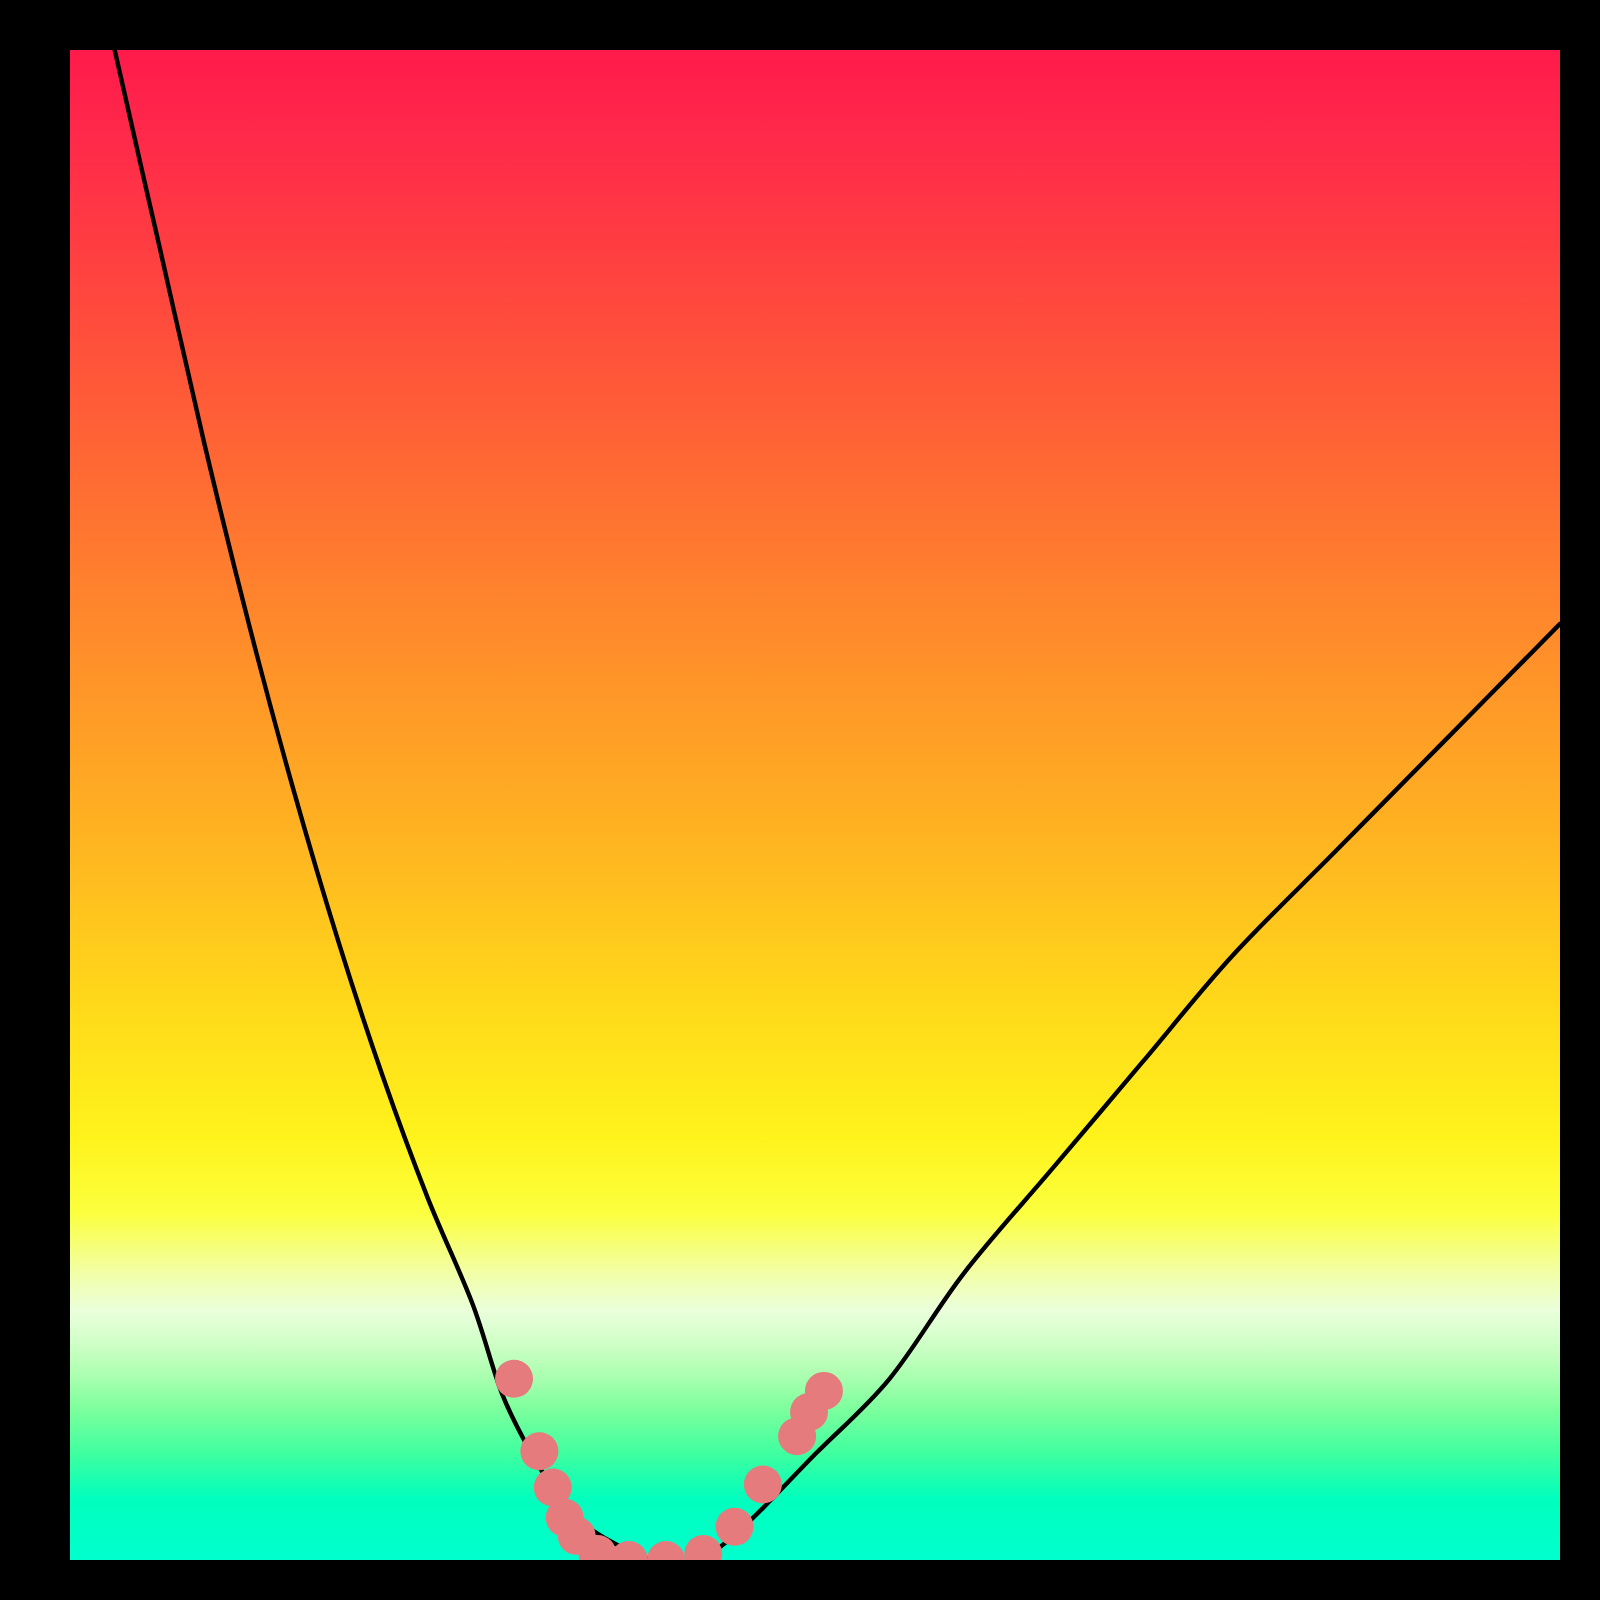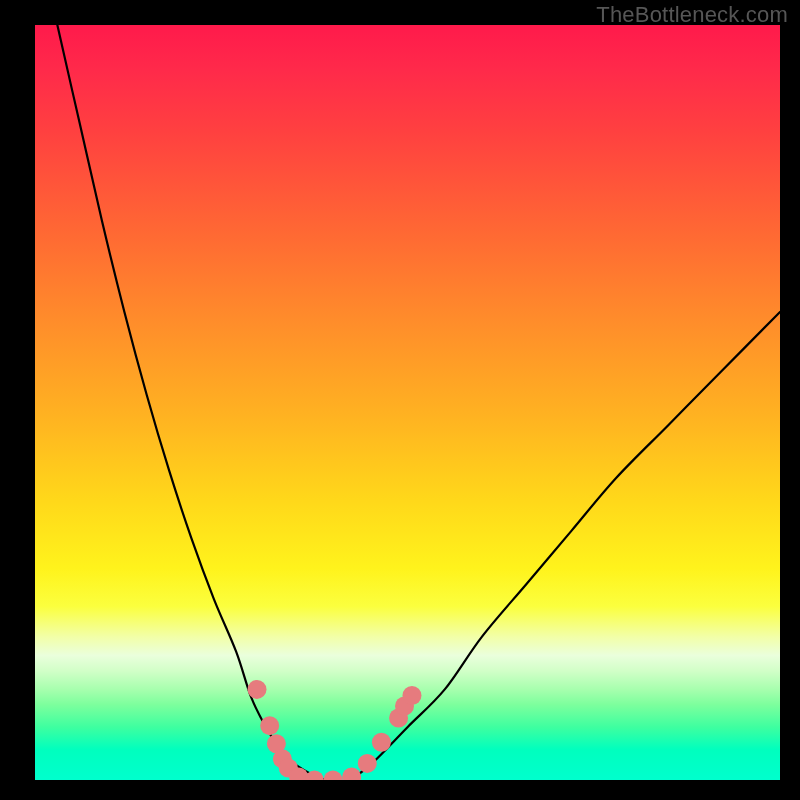--- a/index.html
+++ b/index.html
@@ -79,14 +79,13 @@
           <circle cx="298.00" cy="755.00" r="9.5" fill="#e67b7e"></circle>
           <circle cx="316.63" cy="751.98" r="9.5" fill="#e67b7e"></circle>
           <circle cx="332.27" cy="738.39" r="9.5" fill="#e67b7e"></circle>
           <circle cx="346.43" cy="717.25" r="9.5" fill="#e67b7e"></circle>
           <circle cx="363.56" cy="693.09" r="9.5" fill="#e67b7e"></circle>
           <circle cx="369.52" cy="681.01" r="9.5" fill="#e67b7e"></circle>
           <circle cx="376.97" cy="670.44" r="9.5" fill="#e67b7e"></circle>
         </g>
     </svg>
   </div>
-  <div class="watermark">TheBottleneck.com</div>
 </div>
 
 </body></html>

